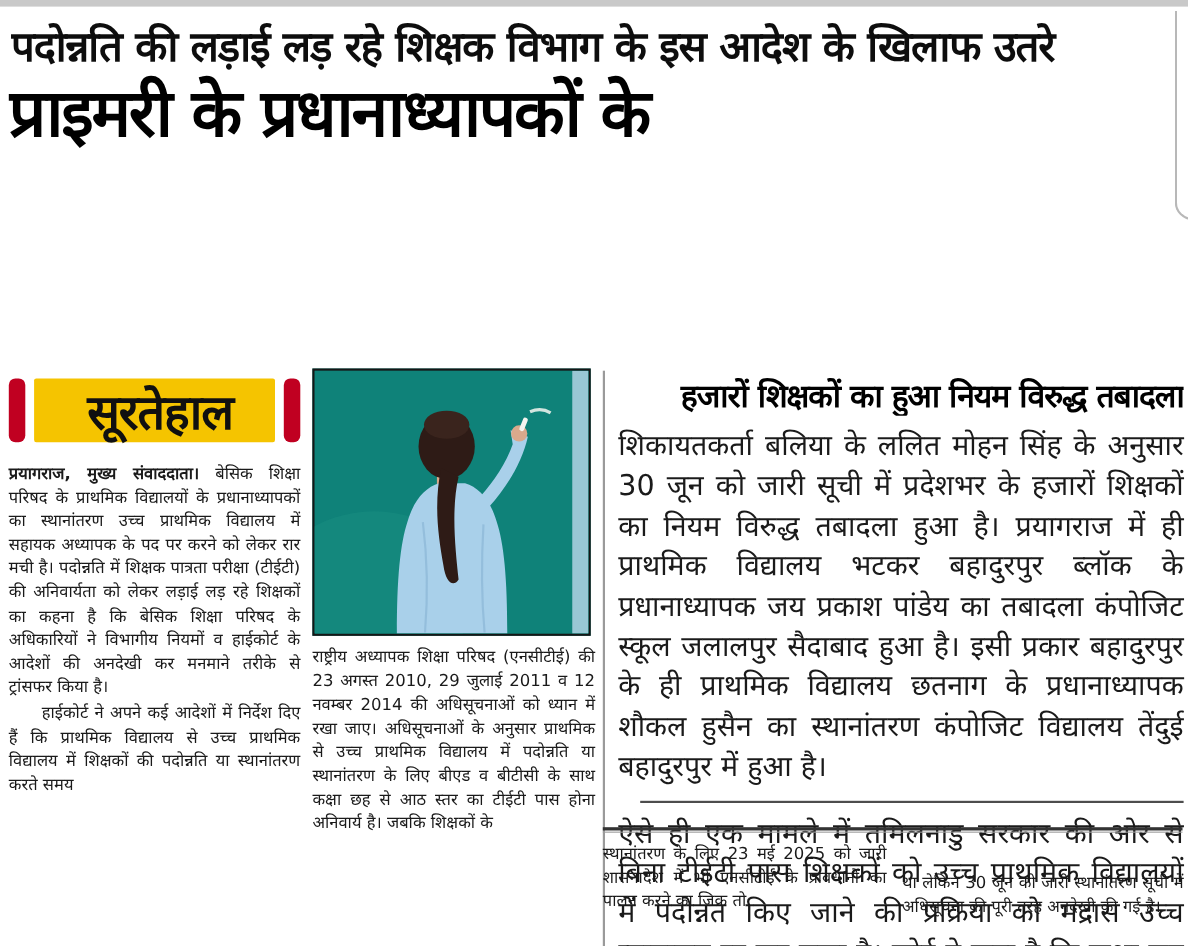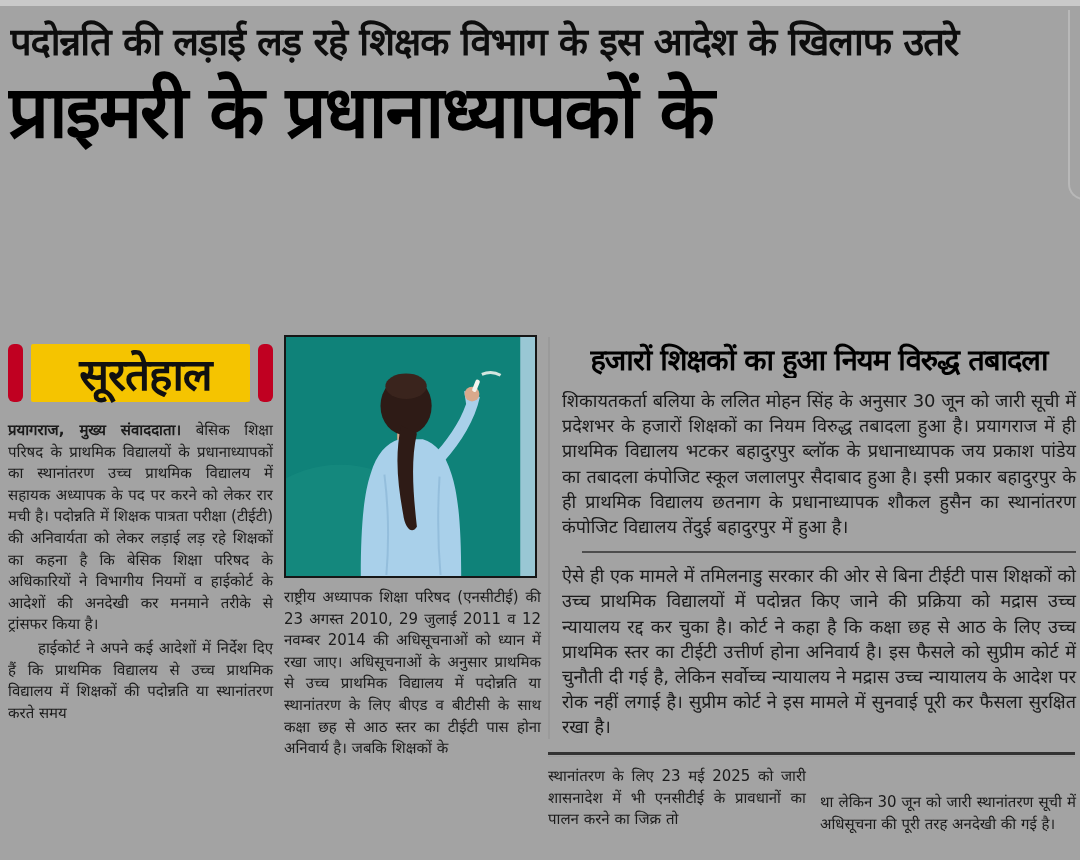--- a/index.html
+++ b/index.html
@@ -1,35 +1,35 @@
 <!DOCTYPE html>
 <html lang="hi"><head>
 <meta charset="utf-8">
 <style>
   html,body{margin:0;padding:0;background:#e9e9e9;}
   .page{
-    position:relative;width:1080px;height:860px;background:#a3a3a3;
+    position:relative;width:1080px;height:860px;background:#ffffff;
     overflow:hidden;margin:0 auto;
     font-family:"DejaVu Sans","Liberation Sans",sans-serif;
     color:#111;
   }
   .top-strip{position:absolute;top:0;left:0;width:1080px;height:6px;background:#c9c9c9;}
   .corner-curve{
     position:absolute;top:10px;right:-6px;width:16px;height:188px;
     border:2px solid #b8b8b8;border-right:none;border-top:none;
     border-bottom-left-radius:16px;background:transparent;
   }
   .kicker{
     position:absolute;left:10px;top:14px;width:1062px;
     font-size:38px;font-weight:700;letter-spacing:-1px;color:#0d0d0d;
     white-space:nowrap;overflow:hidden;
   }
   .headline{
     position:absolute;left:8px;top:64px;width:1068px;
-    font-size:72px;font-weight:800;line-height:1.35;letter-spacing:-2px;
+    font-size:60px;font-weight:800;line-height:1.35;letter-spacing:-2px;
     color:#000;overflow:hidden;
   }
   .headline .hl-line{white-space:nowrap;}
   
   .col{position:absolute;text-align:justify;}
   .body-text{font-size:15px;line-height:1.44;color:#1a1a1a;}
   .col-left{left:8px;top:338px;width:265px;}
   .col-mid{left:284px;top:335px;width:257px;}
   .col-right{left:548px;top:337px;width:514px;border-left:2px solid #9a9a9a;padding-left:12px;}
   
@@ -41,23 +41,23 @@
   }
   .dateline{font-weight:800;}
   .para2{text-indent:30px;margin-top:2px;}
   
   .photo-frame{width:253px;height:243px;border:2px solid #161616;box-sizing:border-box;background:#0f8279;}
   .photo-frame svg{display:block;width:100%;height:100%;}
   .mid-text{margin-top:9px;}
   
   .sec-heading{
     font-size:29px;font-weight:800;letter-spacing:-1px;color:#000;
-    margin:2px 0 10px 0;text-align:center;white-space:nowrap;overflow:hidden;
+    margin:2px 0 10px 0;text-align:right;white-space:nowrap;overflow:hidden;
   }
-  .sec-body{font-size:18px;line-height:1.4;color:#1a1a1a;}
+  .sec-body{font-size:26px;line-height:1.4;color:#1a1a1a;}
   .sec-divider{border:none;border-top:2px solid #4d4d4d;margin:12px 0 10px 20px;}
   .bottom-rule{
     position:absolute;left:548px;top:752px;width:527px;height:5px;
     border-top:3px solid #333;border-bottom:1px solid #9c9c9c;box-sizing:border-box;
   }
   .col-bot-a{left:548px;top:766px;width:258px;}
   .col-bot-b{left:820px;top:792px;width:256px;}
 </style>
 </head>
 <body>

